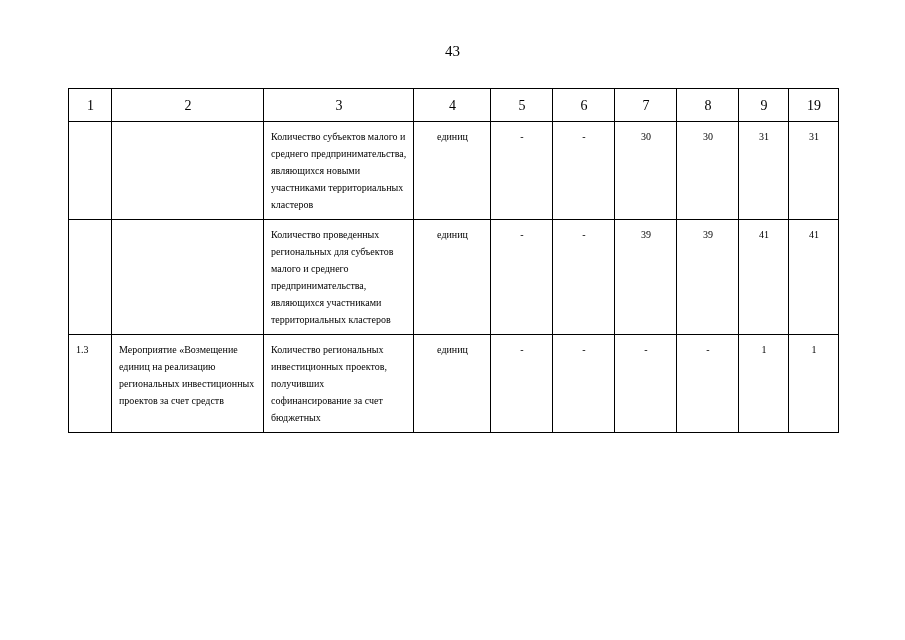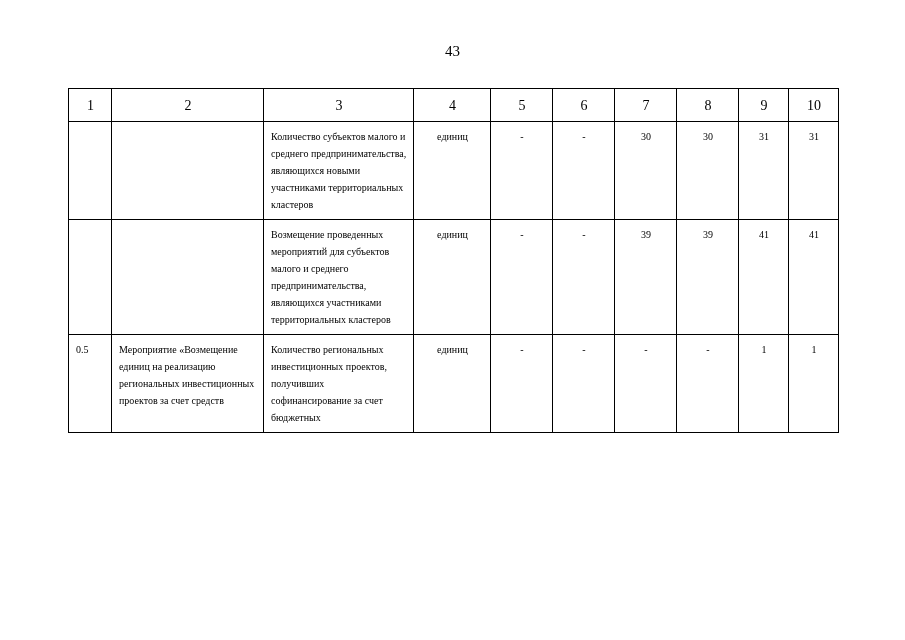--- a/index.html
+++ b/index.html
@@ -95,51 +95,51 @@
       <tr class="header-row">
         <td>1</td>
         <td>2</td>
         <td>3</td>
         <td>4</td>
         <td>5</td>
         <td>6</td>
         <td>7</td>
         <td>8</td>
         <td>9</td>
-        <td>10</td>
+        <td>19</td>
       </tr>
 
       <tr>
         <td></td>
         <td></td>
         <td>Количество субъектов малого и среднего предпринимательства, являющихся новыми участниками территориальных кластеров</td>
         <td class="center">единиц</td>
         <td class="center">-</td>
         <td class="center">-</td>
         <td class="center">30</td>
         <td class="center">30</td>
         <td class="center">31</td>
         <td class="center">31</td>
       </tr>
 
       <tr>
         <td></td>
         <td></td>
-        <td>Возмещение проведенных мероприятий для субъектов малого и среднего предпринимательства, являющихся участниками территориальных кластеров</td>
+        <td>Количество проведенных региональных для субъектов малого и среднего предпринимательства, являющихся участниками территориальных кластеров</td>
         <td class="center">единиц</td>
         <td class="center">-</td>
         <td class="center">-</td>
         <td class="center">39</td>
         <td class="center">39</td>
         <td class="center">41</td>
         <td class="center">41</td>
       </tr>
 
       <tr>
-        <td>0.5</td>
+        <td>1.3</td>
         <td>Мероприятие «Возмещение единиц на реализацию региональных инвестиционных проектов за счет средств</td>
         <td>Количество региональных инвестиционных проектов, получивших софинансирование за счет бюджетных</td>
         <td class="center">единиц</td>
         <td class="center">-</td>
         <td class="center">-</td>
         <td class="center">-</td>
         <td class="center">-</td>
         <td class="center">1</td>
         <td class="center">1</td>
       </tr>

